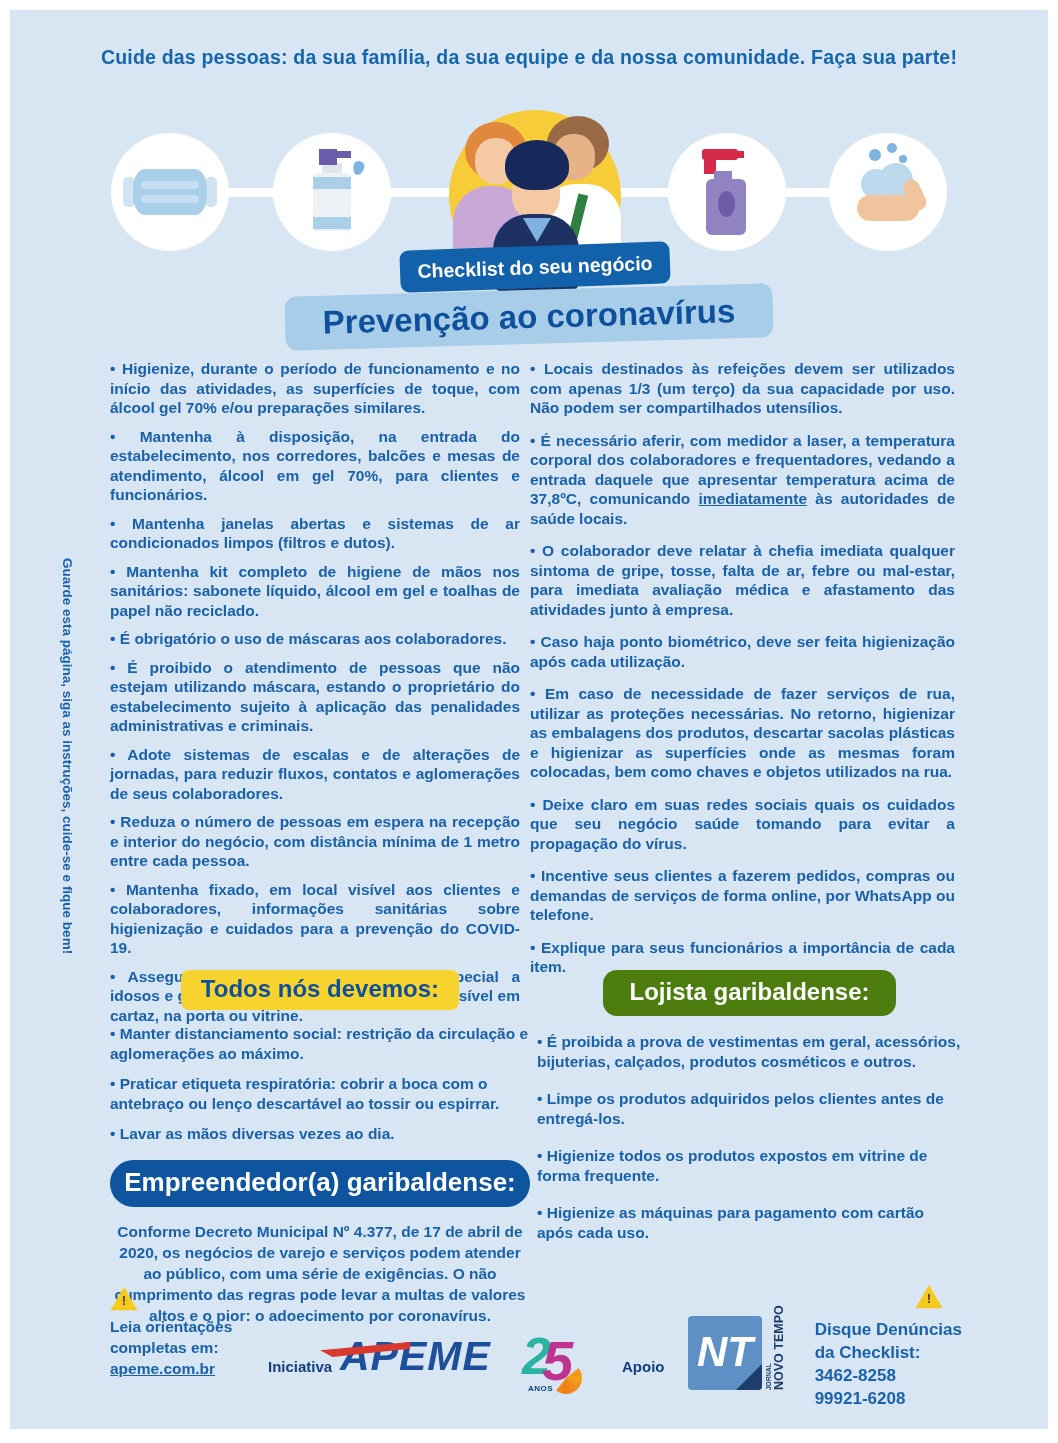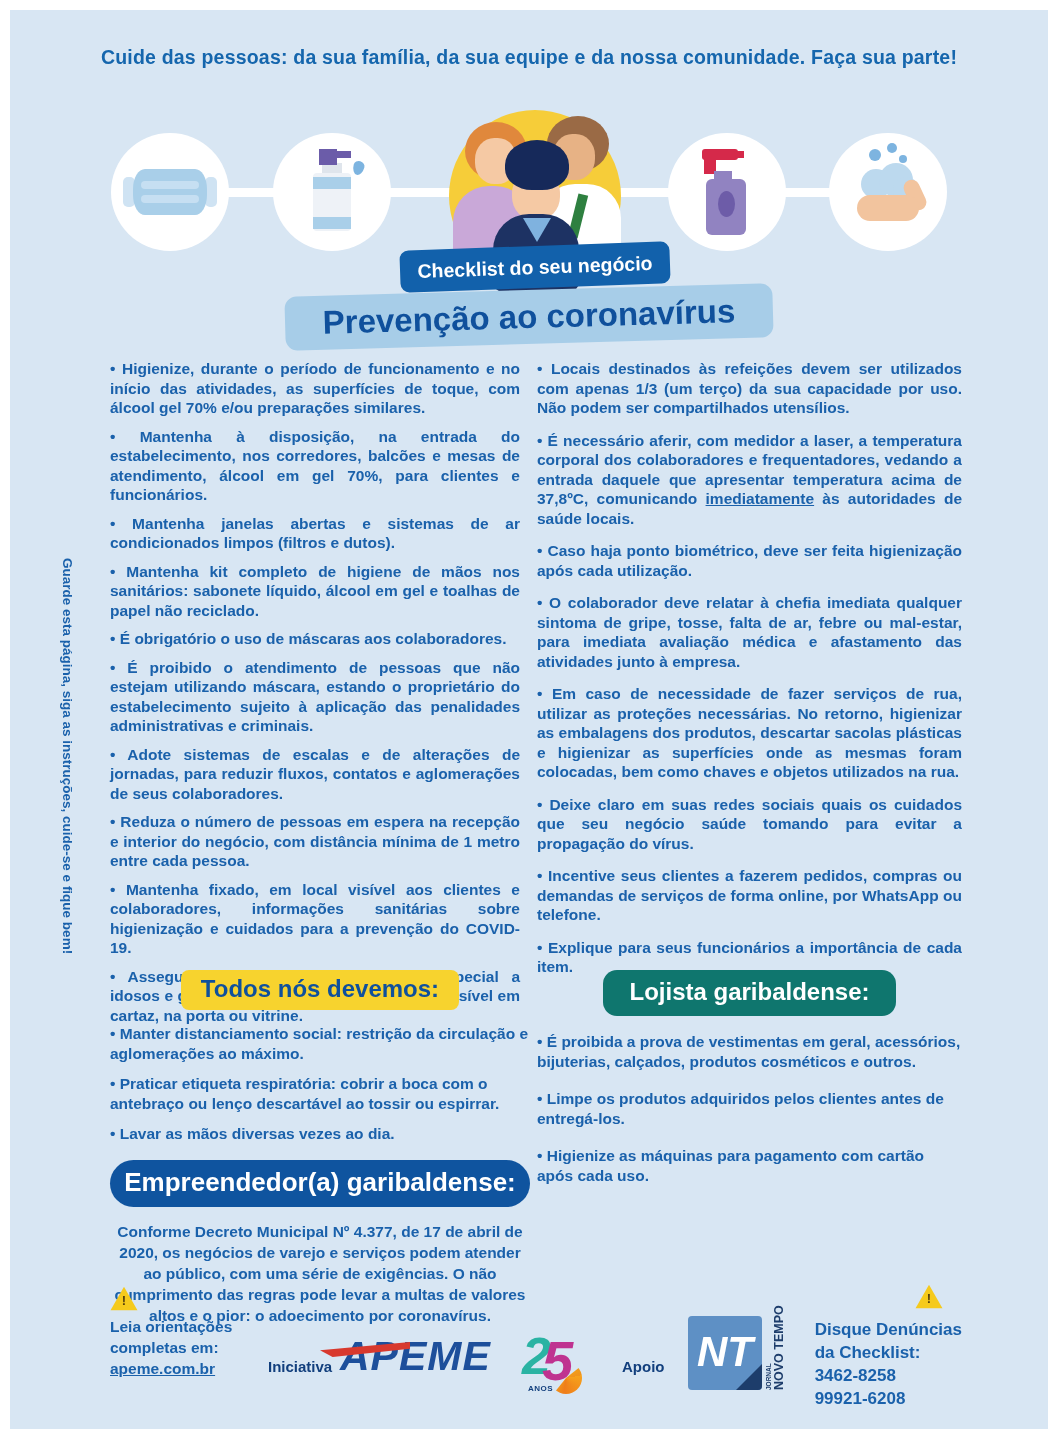--- a/index.html
+++ b/index.html
@@ -58,41 +58,41 @@
   .b-face { left:63px; top:60px; width:48px; height:50px; background:#f5c9a4; border-radius:46%; }
   .b-hair { left:56px; top:30px; width:64px; height:50px; background:#16295a; border-radius:50% 50% 42% 42%; }
   .b-body { left:44px; top:104px; width:86px; height:78px; background:#1d3263; border-radius:36px 36px 10px 10px; }
   .b-collar { left:74px; top:108px; width:28px; height:24px; background:#7fb2df; clip-path:polygon(0 0,100% 0,50% 100%); }
 
   
   .checklist-badge { left:390px; top:236px; width:270px; height:42px; background:#1261ab; border-radius:9px; transform:rotate(-2deg); color:#fff; font-size:19.5px; font-weight:700; text-align:center; line-height:42px; z-index:6; }
   .title-bar { left:275px; top:280px; width:488px; height:54px; background:#a7cde8; border-radius:12px; transform:rotate(-1.6deg); color:#0f509c; font-size:33px; font-weight:700; text-align:center; line-height:54px; z-index:5; }
 
   
-  .columns { left:100px; top:349px; width:852px; display:flex; gap:17px; }
+  .columns { left:100px; top:349px; width:852px; display:flex; gap:10px; }
   .col { font-size:15.5px; font-weight:700; color:#1a61ab; text-align:justify; line-height:19.5px; }
   .col-left { width:410px; }
   .col-right { width:425px; }
   .col-left .bullet { margin-bottom:9px; }
   .col-right .bullet { margin-bottom:13px; }
   .u { text-decoration:underline; }
 
   
   .sidebar-note { left:65px; top:548px; width:395px; height:22px; transform:rotate(90deg); transform-origin:0 0; font-size:13.5px; font-weight:700; color:#1a61ab; white-space:nowrap; }
 
   
   .bottom-left { left:100px; top:960px; width:420px; text-align:center; }
   .bottom-right { left:527px; top:960px; width:425px; text-align:center; }
   .badge-yellow { display:inline-block; background:#f7d32e; color:#0f509c; font-size:24px; font-weight:700; padding:5px 20px 7px; border-radius:8px; }
   .center-list { margin-top:14px; }
   .center-list .cbullet { font-size:15.5px; font-weight:700; color:#1a61ab; line-height:20px; margin-bottom:10px; text-align:left; }
   .bottom-right .center-list { margin-top:16px; }
   .bottom-right .center-list .cbullet { margin-bottom:17px; }
   .badge-blue-wide { display:block; background:#0f549f; color:#ffffff; font-size:26px; font-weight:700; padding:7px 0 9px; border-radius:26px; margin-top:16px; }
-  .badge-blue { display:inline-block; background:#0f766e; color:#ffffff; font-size:24px; font-weight:700; padding:8px 26px 10px; border-radius:14px; }
+  .badge-blue { display:inline-block; background:#4d7c0f; color:#ffffff; font-size:24px; font-weight:700; padding:8px 26px 10px; border-radius:14px; }
   .decree { margin-top:14px; font-size:15.5px; font-weight:700; color:#1a61ab; line-height:21px; text-align:center; }
 
   
   .footer { left:0; top:1270px; width:1038px; height:149px; }
   .warn { width:28px; height:25px; clip-path:polygon(50% 3%, 98% 97%, 2% 97%); background:#f5ca1c; text-align:center; }
   .warn span { position:absolute; left:0; width:100%; top:7px; font-size:13px; font-weight:700; color:#54400e; }
   .warn-left { left:100px; top:6px; }
   .warn-right { left:905px; top:4px; }
   .read-more { left:100px; top:36px; font-size:15.5px; font-weight:700; color:#1a61ab; line-height:21px; text-align:left; }
   .read-more .link { text-decoration:underline; cursor:pointer; }
@@ -189,22 +189,22 @@
         <div class="bullet"><span>• É obrigatório o uso de máscaras aos colaboradores.</span></div>
         <div class="bullet"><span>• É proibido o atendimento de pessoas que não estejam utilizando máscara, estando o proprietário do estabelecimento sujeito à aplicação das penalidades administrativas e criminais.</span></div>
         <div class="bullet"><span>• Adote sistemas de escalas e de alterações de jornadas, para reduzir fluxos, contatos e aglomerações de seus colaboradores.</span></div>
         <div class="bullet"><span>• Reduza o número de pessoas em espera na recepção e interior do negócio, com distância mínima de 1 metro entre cada pessoa.</span></div>
         <div class="bullet"><span>• Mantenha fixado, em local visível aos clientes e colaboradores, informações sanitárias sobre higienização e cuidados para a prevenção do COVID-19.</span></div>
         <div class="bullet"><span>• Assegure atendimento preferencial e especial a idosos e grupos de risco. Deixe esse horário visível em cartaz, na porta ou vitrine.</span></div>
       </div>
     <div class="col col-right">
         <div class="bullet"><span>• Locais destinados às refeições devem ser utilizados com apenas 1/3 (um terço) da sua capacidade por uso. Não podem ser compartilhados utensílios.</span></div>
         <div class="bullet"><span>• É necessário aferir, com medidor a laser, a temperatura corporal dos colaboradores e frequentadores, vedando a entrada daquele que apresentar temperatura acima de 37,8ºC, comunicando </span><span class="u">imediatamente</span><span> às autoridades de saúde locais.</span></div>
+        <div class="bullet"><span>• O colaborador deve relatar à chefia imediata qualquer sintoma de gripe, tosse, falta de ar, febre ou mal-estar, para imediata avaliação médica e afastamento das atividades junto à empresa.</span></div>
         <div class="bullet"><span>• Caso haja ponto biométrico, deve ser feita higienização após cada utilização.</span></div>
-        <div class="bullet"><span>• O colaborador deve relatar à chefia imediata qualquer sintoma de gripe, tosse, falta de ar, febre ou mal-estar, para imediata avaliação médica e afastamento das atividades junto à empresa.</span></div>
         <div class="bullet"><span>• Em caso de necessidade de fazer serviços de rua, utilizar as proteções necessárias. No retorno, higienizar as embalagens dos produtos, descartar sacolas plásticas e higienizar as superfícies onde as mesmas foram colocadas, bem como chaves e objetos utilizados na rua.</span></div>
         <div class="bullet"><span>• Deixe claro em suas redes sociais quais os cuidados que seu negócio saúde tomando para evitar a propagação do vírus.</span></div>
         <div class="bullet"><span>• Incentive seus clientes a fazerem pedidos, compras ou demandas de serviços de forma online, por WhatsApp ou telefone.</span></div>
         <div class="bullet"><span>• Explique para seus funcionários a importância de cada item.</span></div>
       </div>
   </div>
 
   <div class="abs sidebar-note">Guarde esta página, siga as instruções, cuide-se e fique bem!</div>
 
   <div class="abs bottom-left">
@@ -216,20 +216,21 @@
       </div>
     <div class="badge-blue-wide">Empreendedor(a) garibaldense:</div>
     <div class="decree">Conforme Decreto Municipal Nº 4.377, de 17 de abril de 2020, os negócios de varejo e serviços podem atender ao público, com uma série de exigências. O não cumprimento das regras pode levar a multas de valores altos e o pior:  o adoecimento por coronavírus.</div>
   </div>
 
   <div class="abs bottom-right">
     <div class="badge-blue">Lojista garibaldense:</div>
     <div class="center-list">
         <div class="cbullet"><span>• É proibida a prova de vestimentas em geral, acessórios, bijuterias, calçados, produtos cosméticos e outros.</span></div>
         <div class="cbullet"><span>• Limpe os produtos adquiridos pelos clientes antes de entregá-los.</span></div>
+        <div class="cbullet"><span>• Higienize todos os produtos expostos em vitrine de forma frequente.</span></div>
         <div class="cbullet"><span>• Higienize as máquinas para pagamento com cartão após cada uso.</span></div>
       </div>
   </div>
 
   <div class="abs footer">
     <div class="abs warn warn-left">
         <span>!</span>
       </div>
     <div class="abs warn warn-right">
         <span>!</span>

